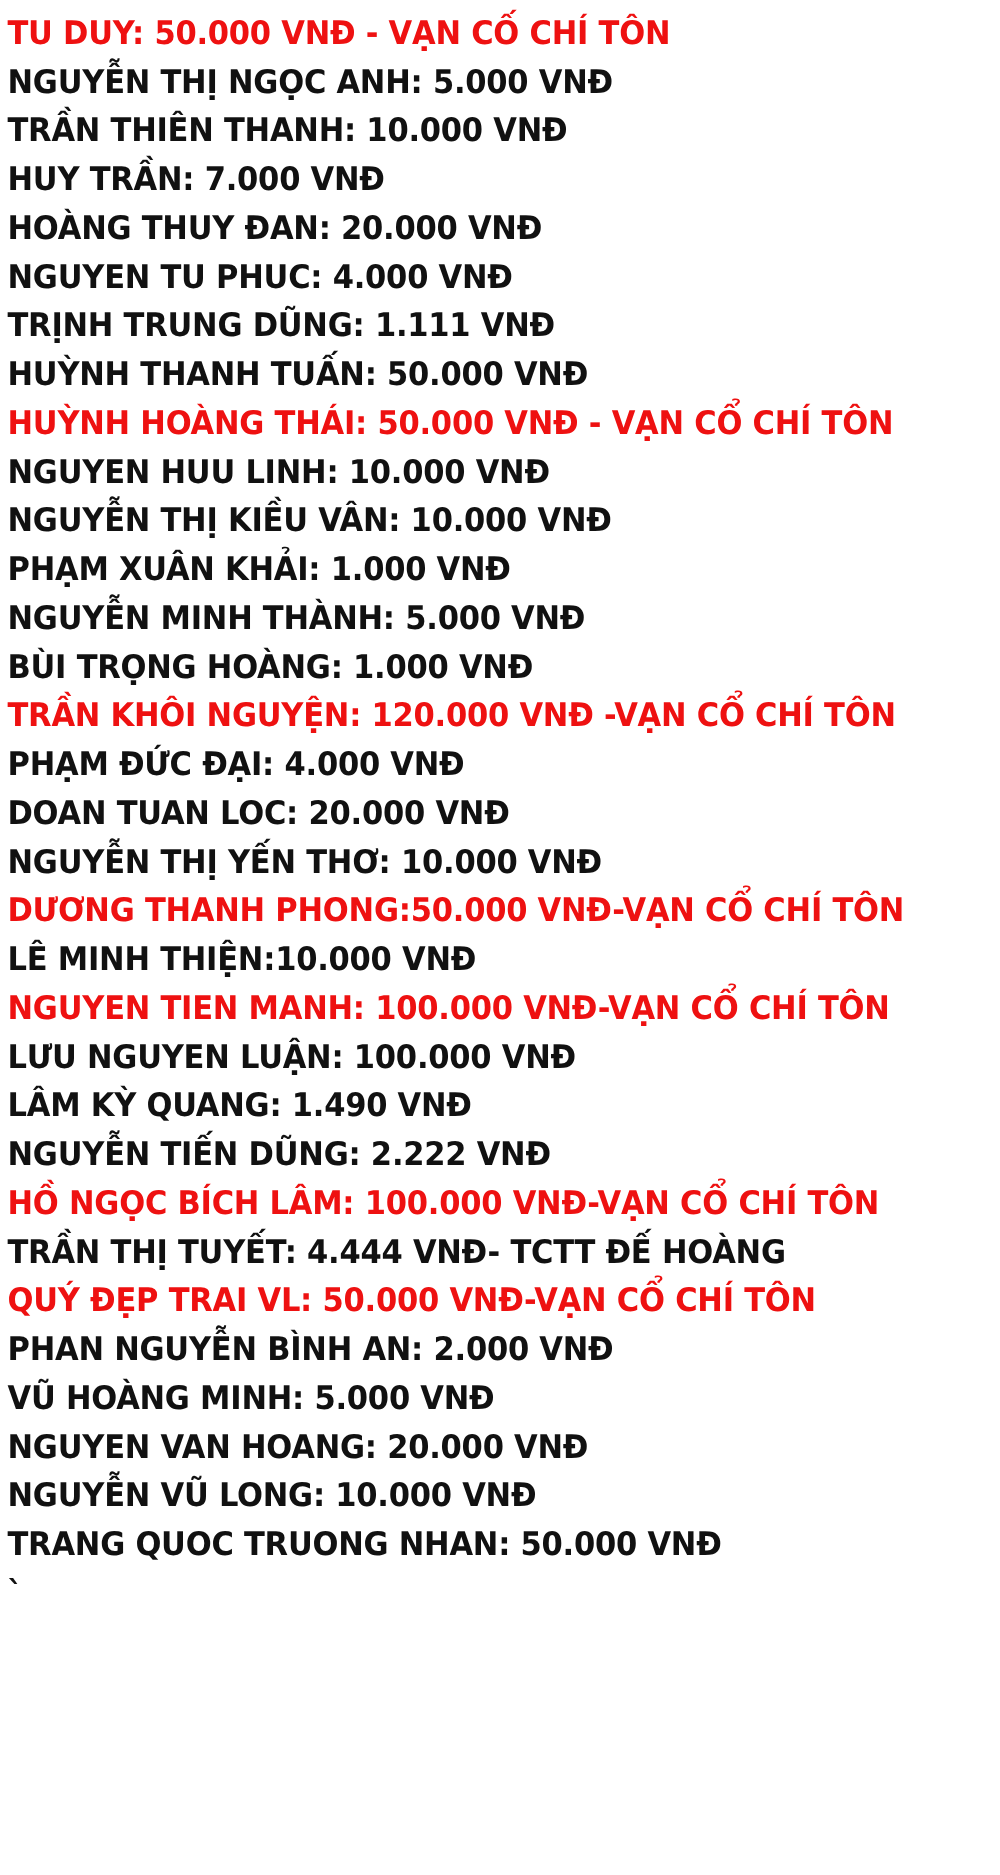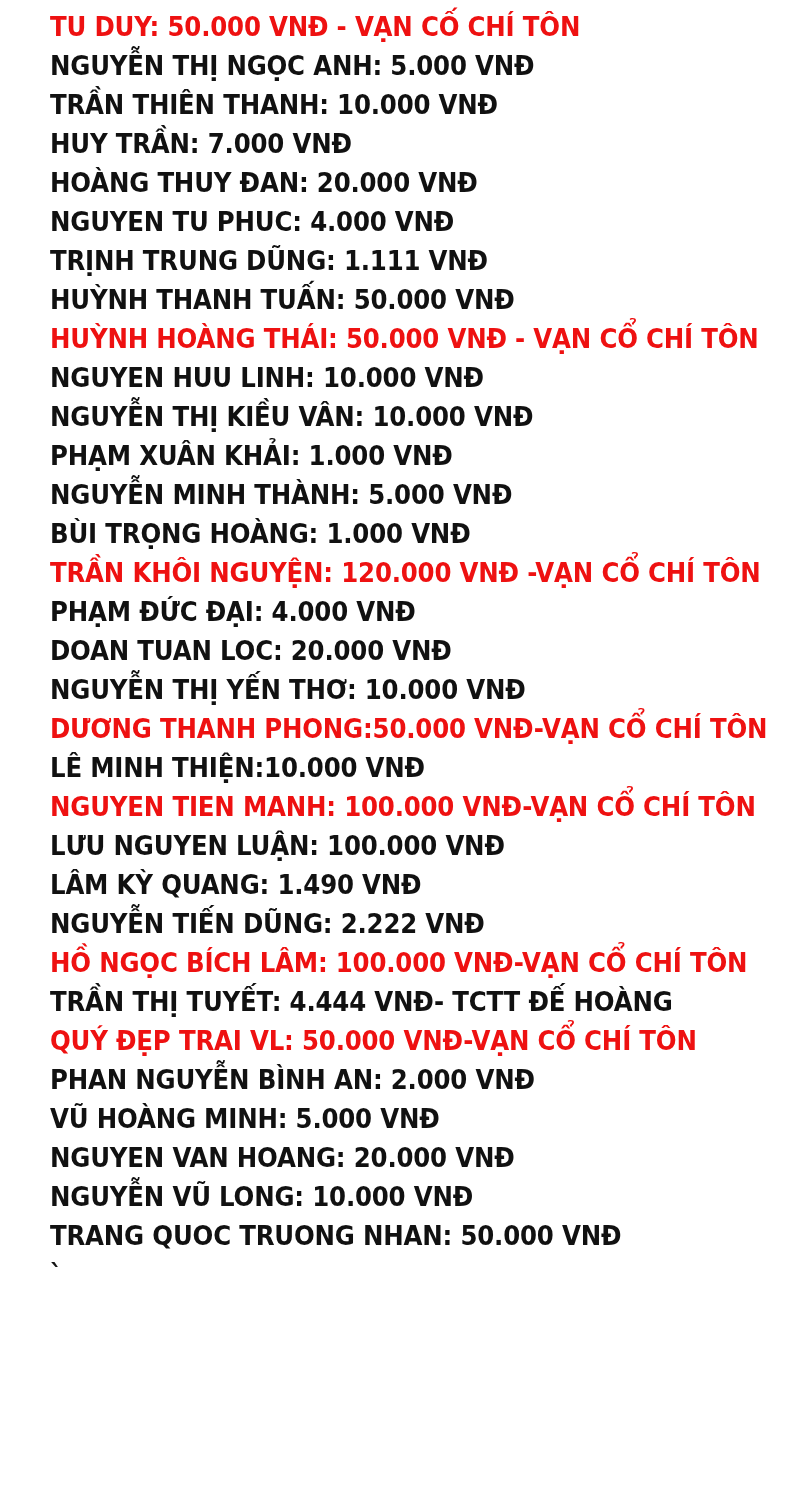--- a/index.html
+++ b/index.html
@@ -9,21 +9,20 @@
   }
   body {
     width: 800px;
     height: 1500px;
     overflow: hidden;
     font-family: "DejaVu Sans", sans-serif;
   }
   #donor-list {
     padding: 8px 4px 0 6px;
     box-sizing: border-box;
-    margin-left: 44px;
   }
   .entry {
     font-family: "DejaVu Sans", sans-serif;
     font-weight: bold;
     font-size: 26px;
     line-height: 39px;
     letter-spacing: -0.2px;
     white-space: nowrap;
     color: #111111;
     transform: scaleX(0.94);

